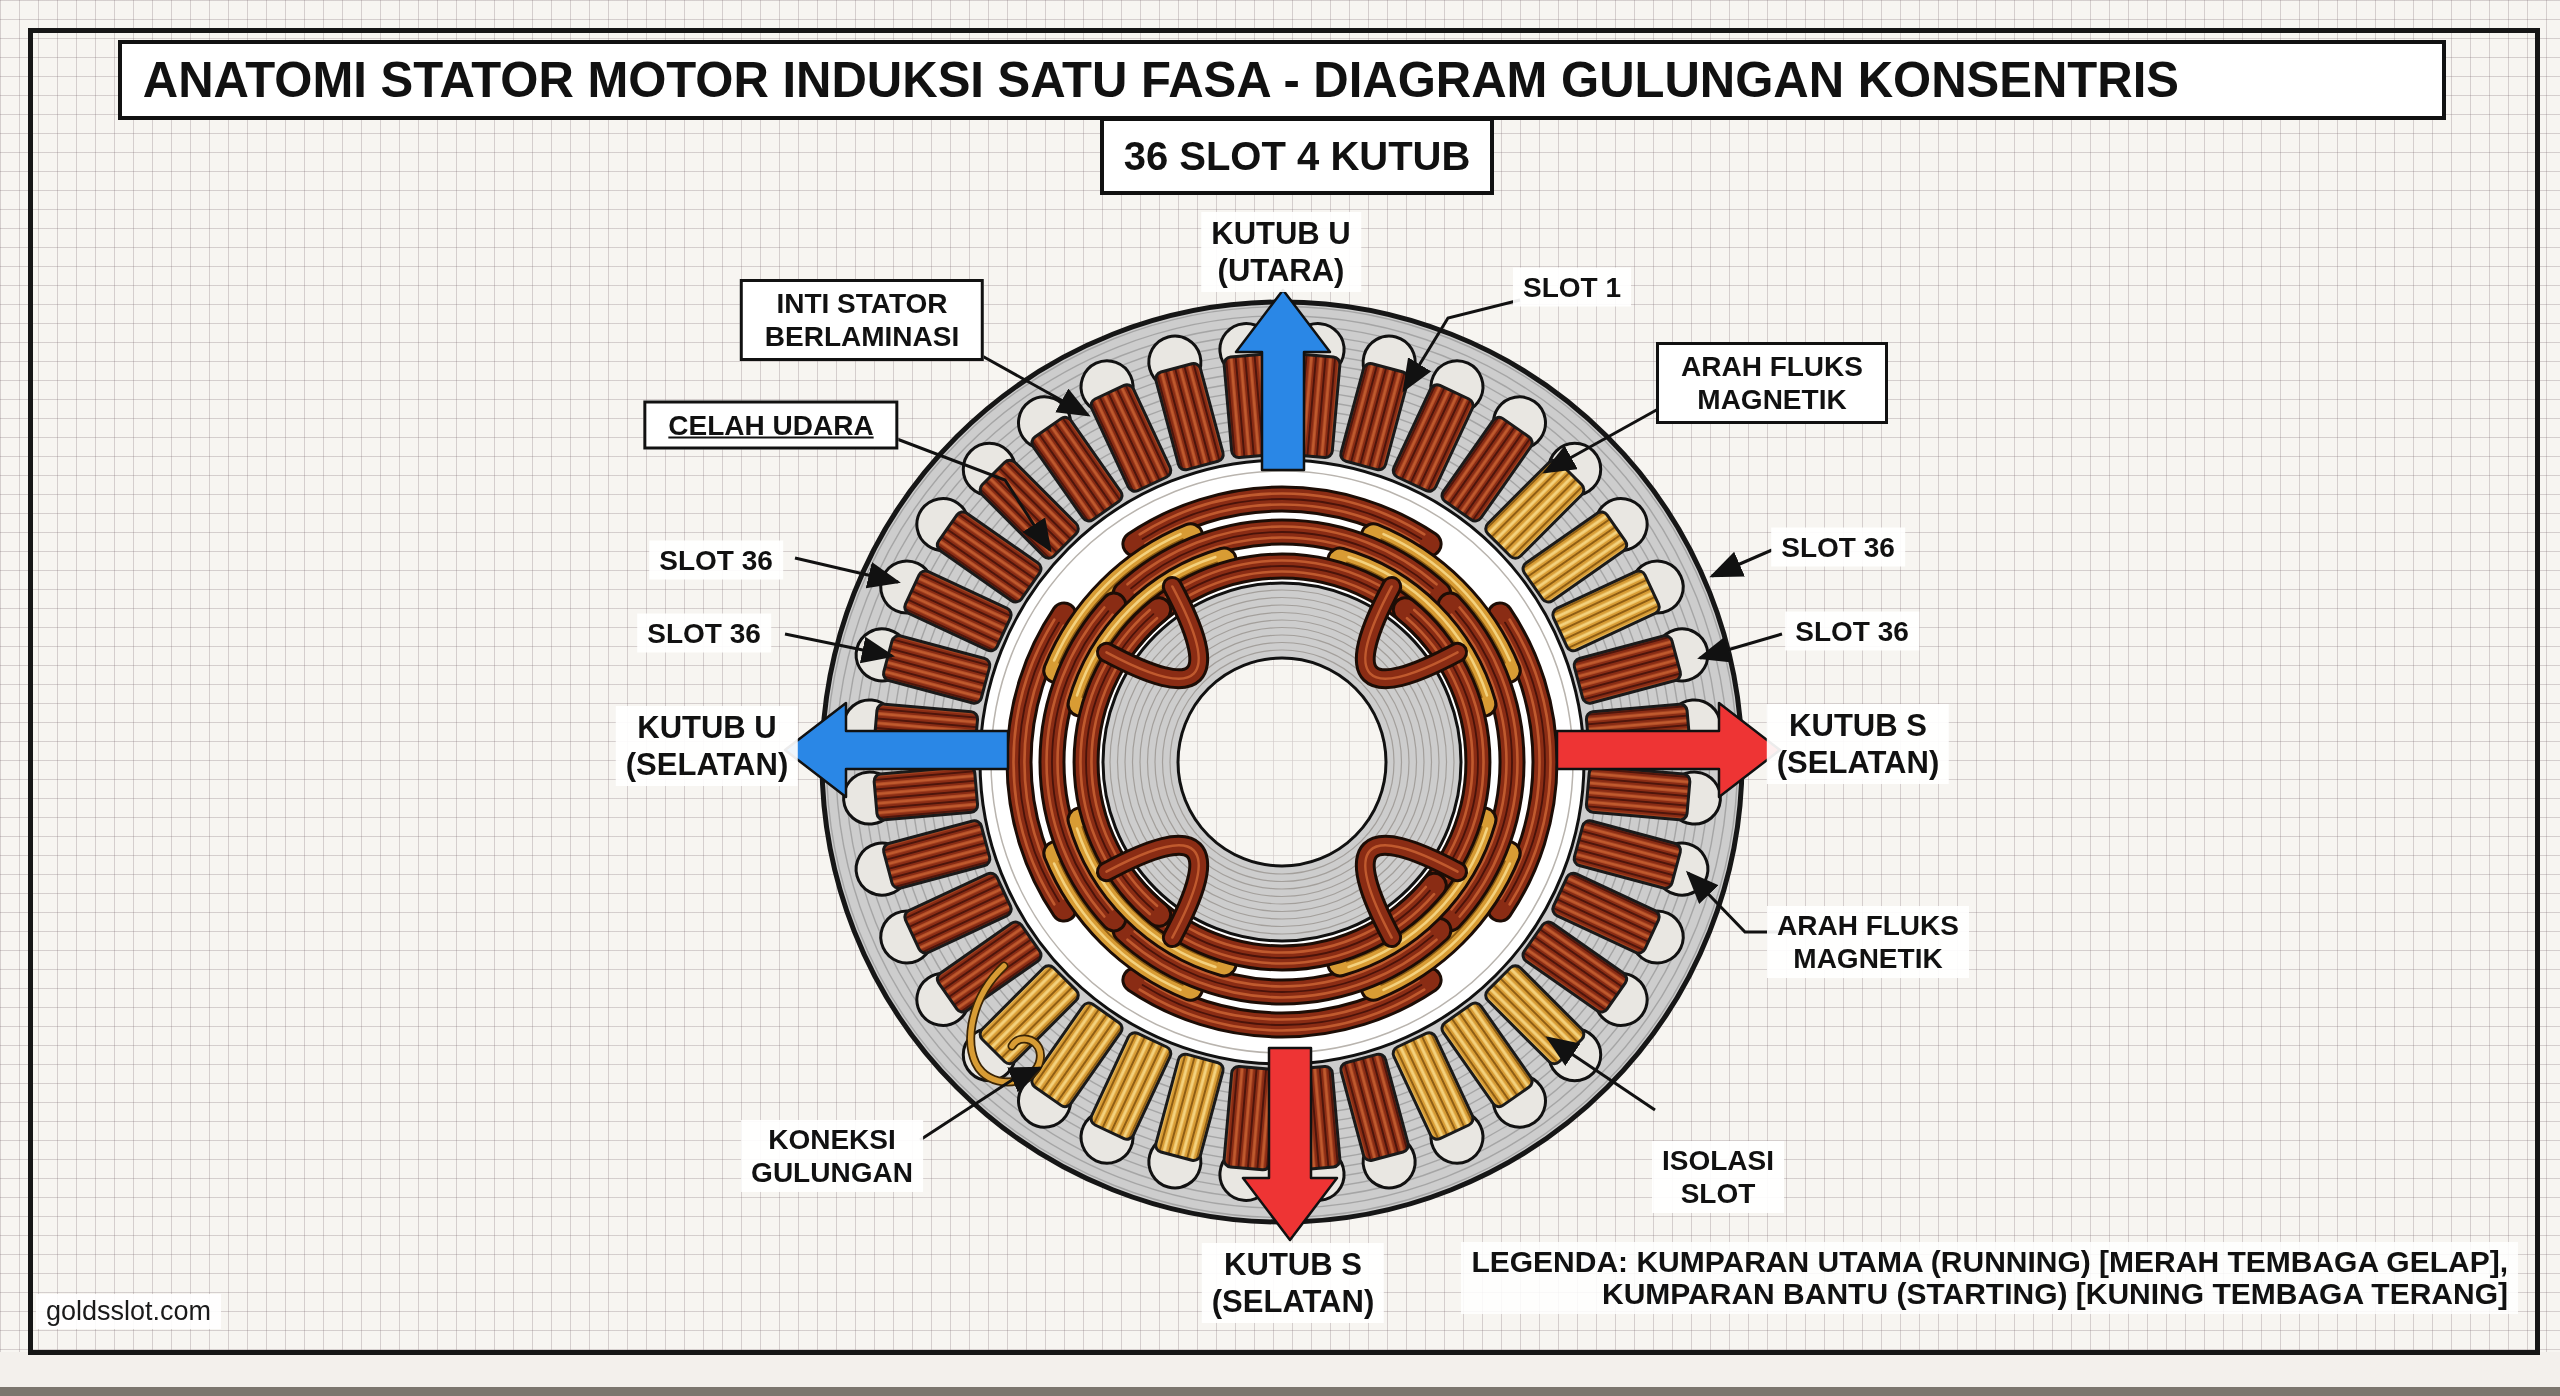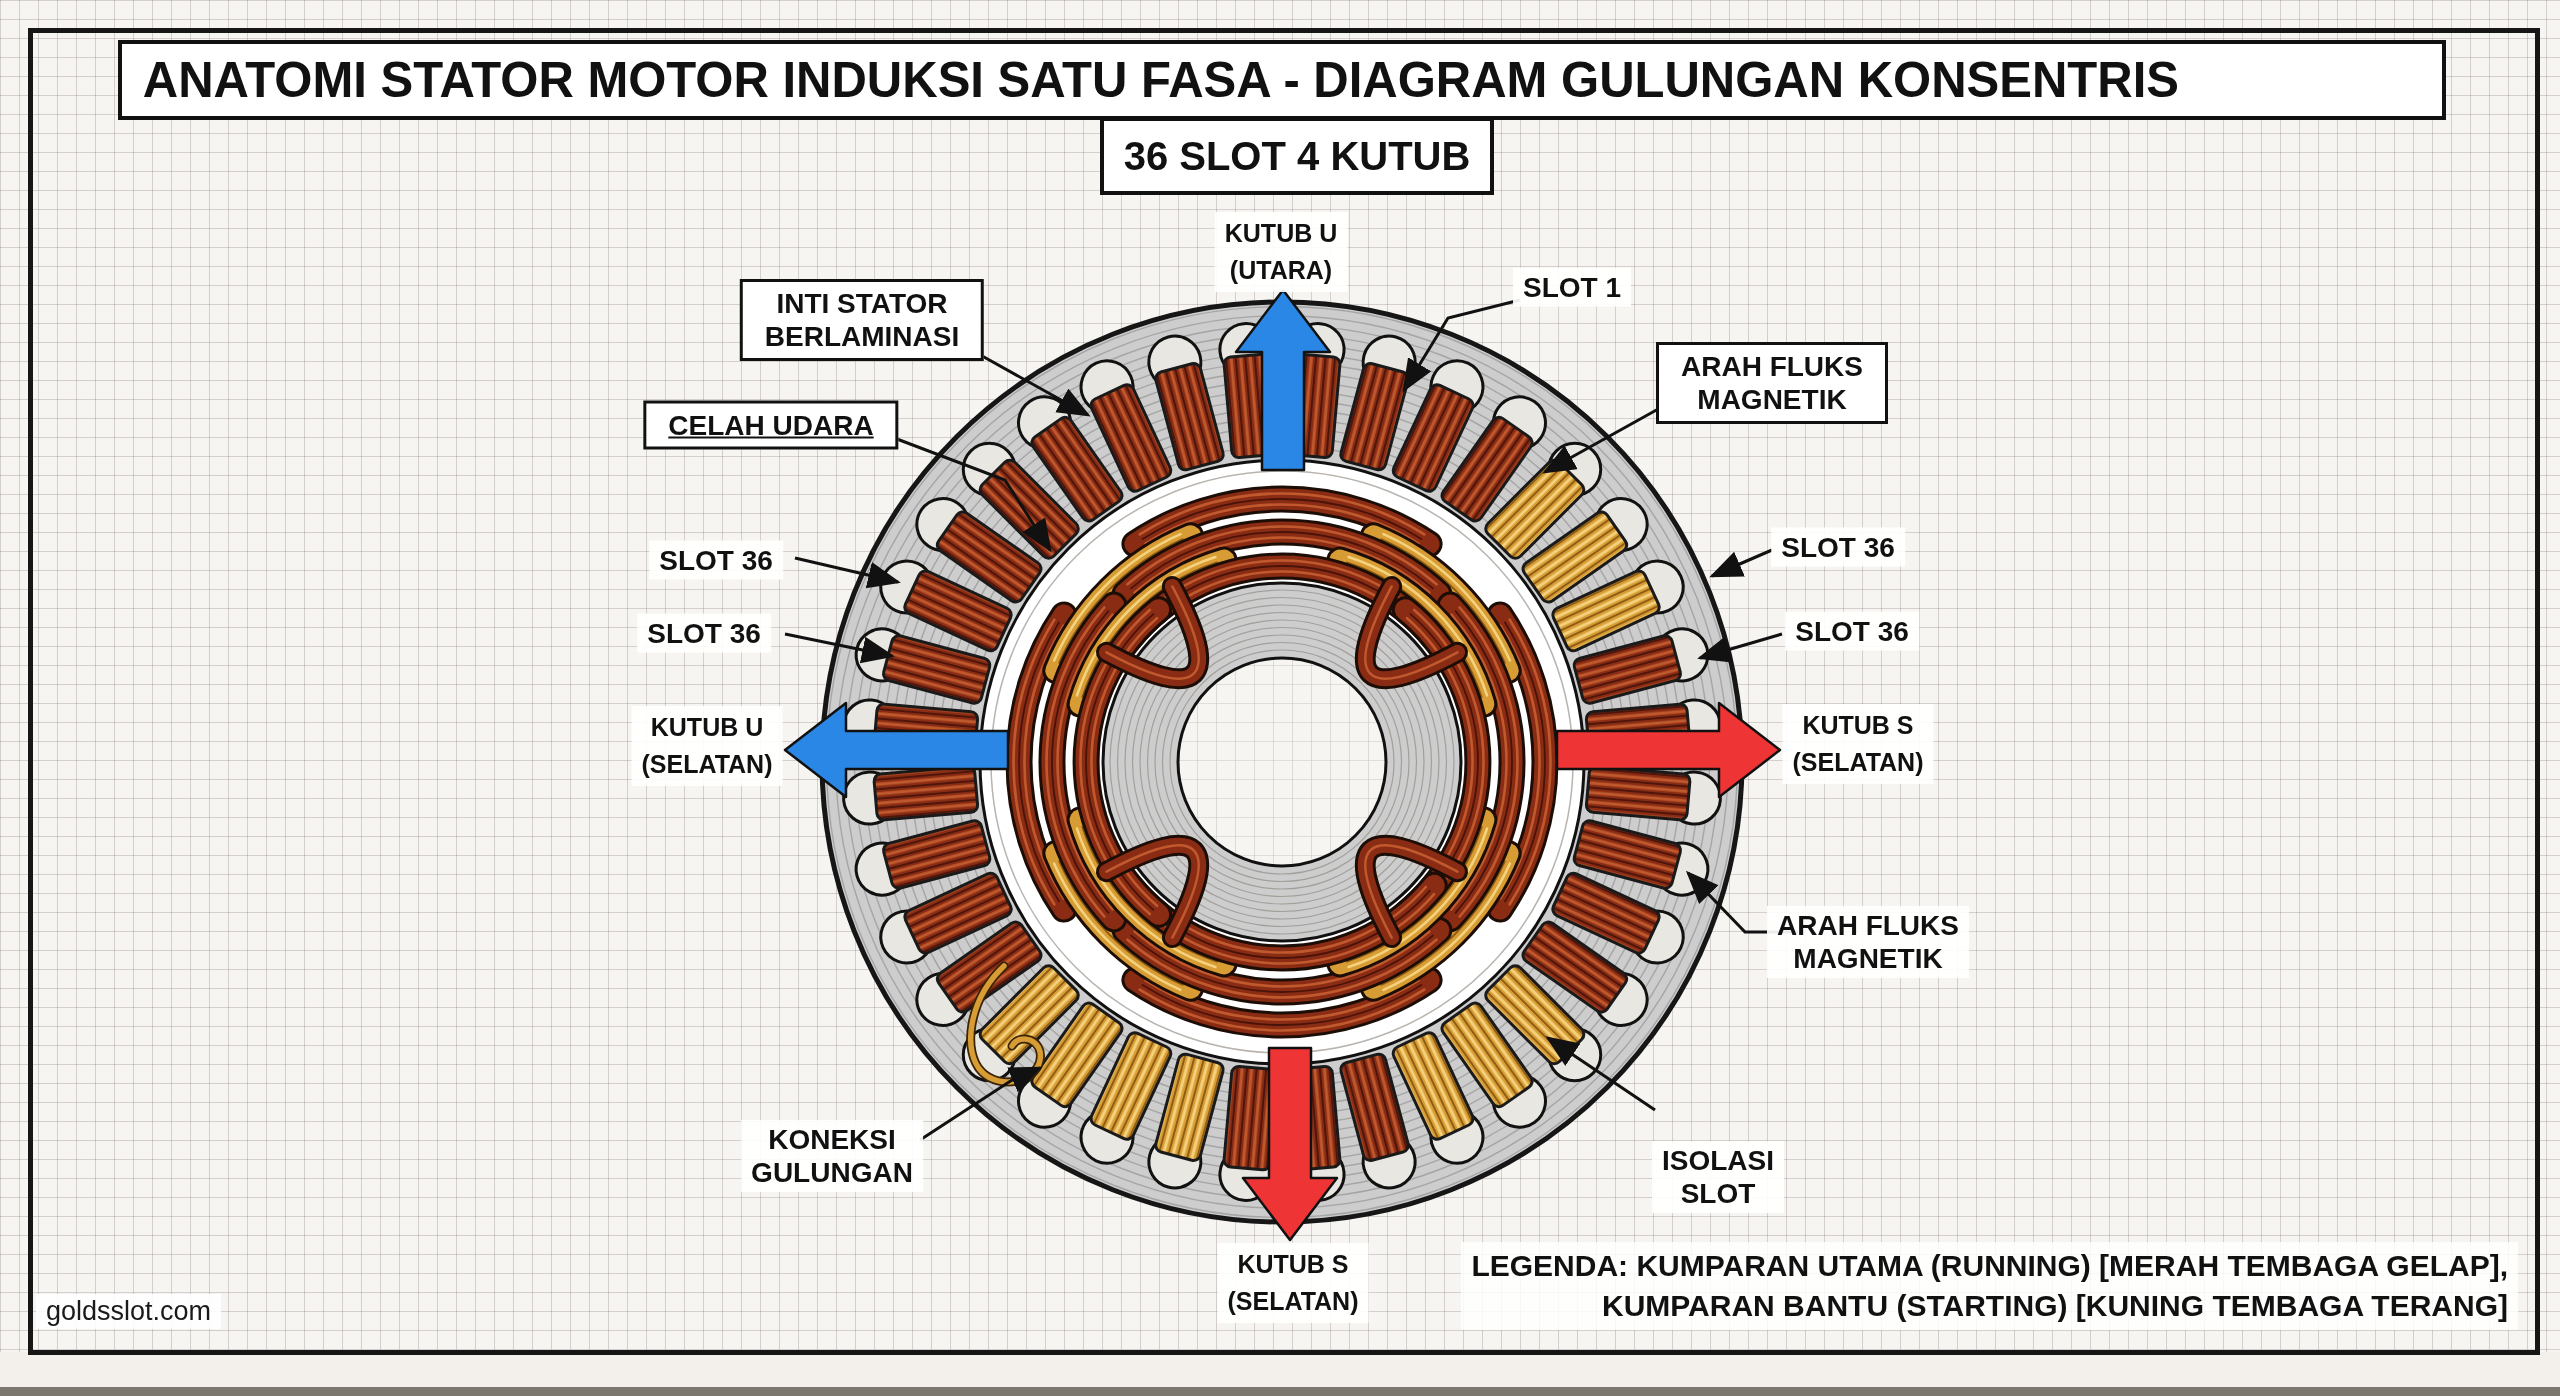--- a/index.html
+++ b/index.html
@@ -25,25 +25,25 @@
     position:absolute; left:1100px; top:117px; width:386px; height:70px;
     background:#fff; border:4px solid #111; display:flex; align-items:center; justify-content:center;
   }
   .subbox span{font-size:40px; font-weight:bold; color:#111;text-align:center;}
   .lbl{
     position:absolute; transform:translate(-50%,-50%);
     font-weight:bold; font-size:28px; line-height:33px; color:#111;
     text-align:center; white-space:pre-line;
     background:rgba(255,255,255,0.92); padding:3px 10px;
   }
-  .lbl.big{font-size:25px; line-height:37px;}
+  .lbl.big{font-size:31px; line-height:37px;}
   .lbl.boxed{border:3px solid #111; background:#fff; padding:5px 22px;}
   .legend{
     position:absolute; right:42px; top:1242px; text-align:right;
-    font-weight:bold; font-size:30px; line-height:40px; color:#111;
+    font-weight:bold; font-size:30px; line-height:32px; color:#111;
     white-space:pre-line; background:rgba(255,255,255,0.85); padding:4px 10px;
   }
   .watermark{
     position:absolute; left:36px; top:1294px; font-size:27px; color:#1a1a1a;
     background:rgba(255,255,255,0.9); padding:2px 10px;
   }
 </style>
 </head>
 <body>
 

